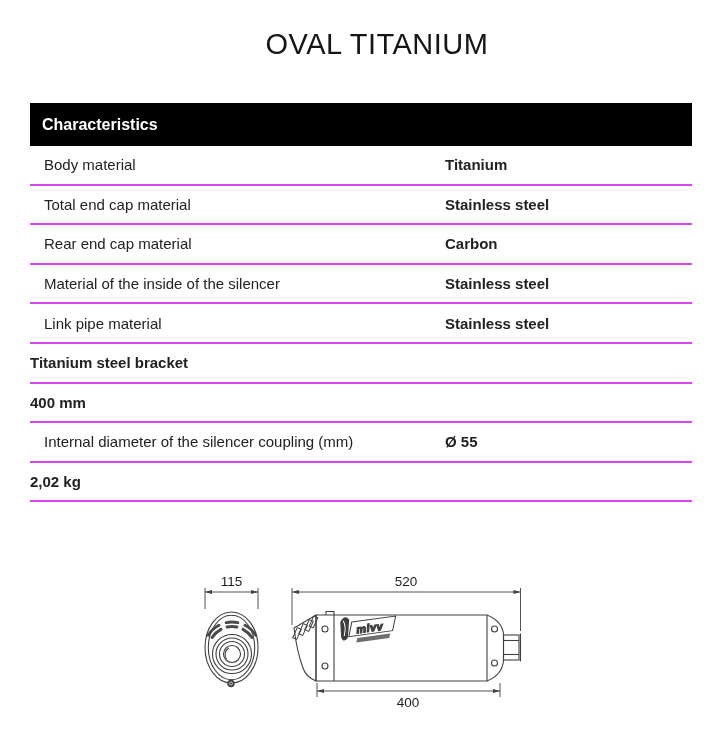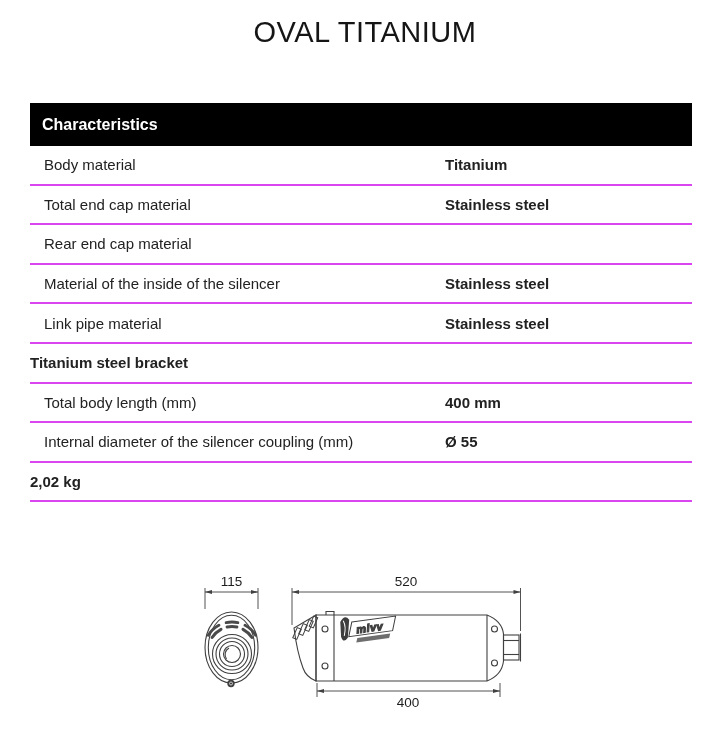--- a/index.html
+++ b/index.html
@@ -1,21 +1,21 @@
 <!DOCTYPE html>
 <html><head>
 <meta charset="utf-8">
 <style>
   html,body{margin:0;padding:0;background:#ffffff;}
   .page{
     position:relative;width:711px;height:741px;background:#ffffff;
     font-family:"Liberation Sans",sans-serif;overflow:hidden;
   }
   .title{
-    position:absolute;top:11px;left:30px;width:662px;margin:4px;
+    position:absolute;top:11px;left:30px;width:662px;margin:16px;
     text-align:center;font-size:29px;font-weight:400;letter-spacing:.5px;
     color:#151515;line-height:34px;
   }
   .spec-table{position:absolute;left:30px;top:103px;width:662px;}
   .spec-header{
     background:#000000;color:#ffffff;height:43px;box-sizing:border-box;
     display:flex;align-items:center;padding-left:12px;
     font-size:16px;font-weight:700;
   }
   .spec-row{
@@ -50,34 +50,34 @@
     <div class="spec-row">
       <div class="label">Body material</div>
       <div class="value">Titanium</div>
     </div>
     <div class="spec-row">
       <div class="label">Total end cap material</div>
       <div class="value">Stainless steel</div>
     </div>
     <div class="spec-row">
       <div class="label">Rear end cap material</div>
+      <div class="value">Carbon</div>
     </div>
     <div class="spec-row">
       <div class="label">Material of the inside of the silencer</div>
       <div class="value">Stainless steel</div>
     </div>
     <div class="spec-row">
       <div class="label">Link pipe material</div>
       <div class="value">Stainless steel</div>
     </div>
     <div class="spec-row">
       <div class="value">Titanium steel bracket</div>
     </div>
     <div class="spec-row">
-      <div class="label">Total body length (mm)</div>
       <div class="value">400 mm</div>
     </div>
     <div class="spec-row">
       <div class="label">Internal diameter of the silencer coupling (mm)</div>
       <div class="value">Ø 55</div>
     </div>
     <div class="spec-row">
       <div class="value">2,02 kg</div>
     </div>
   </section>

